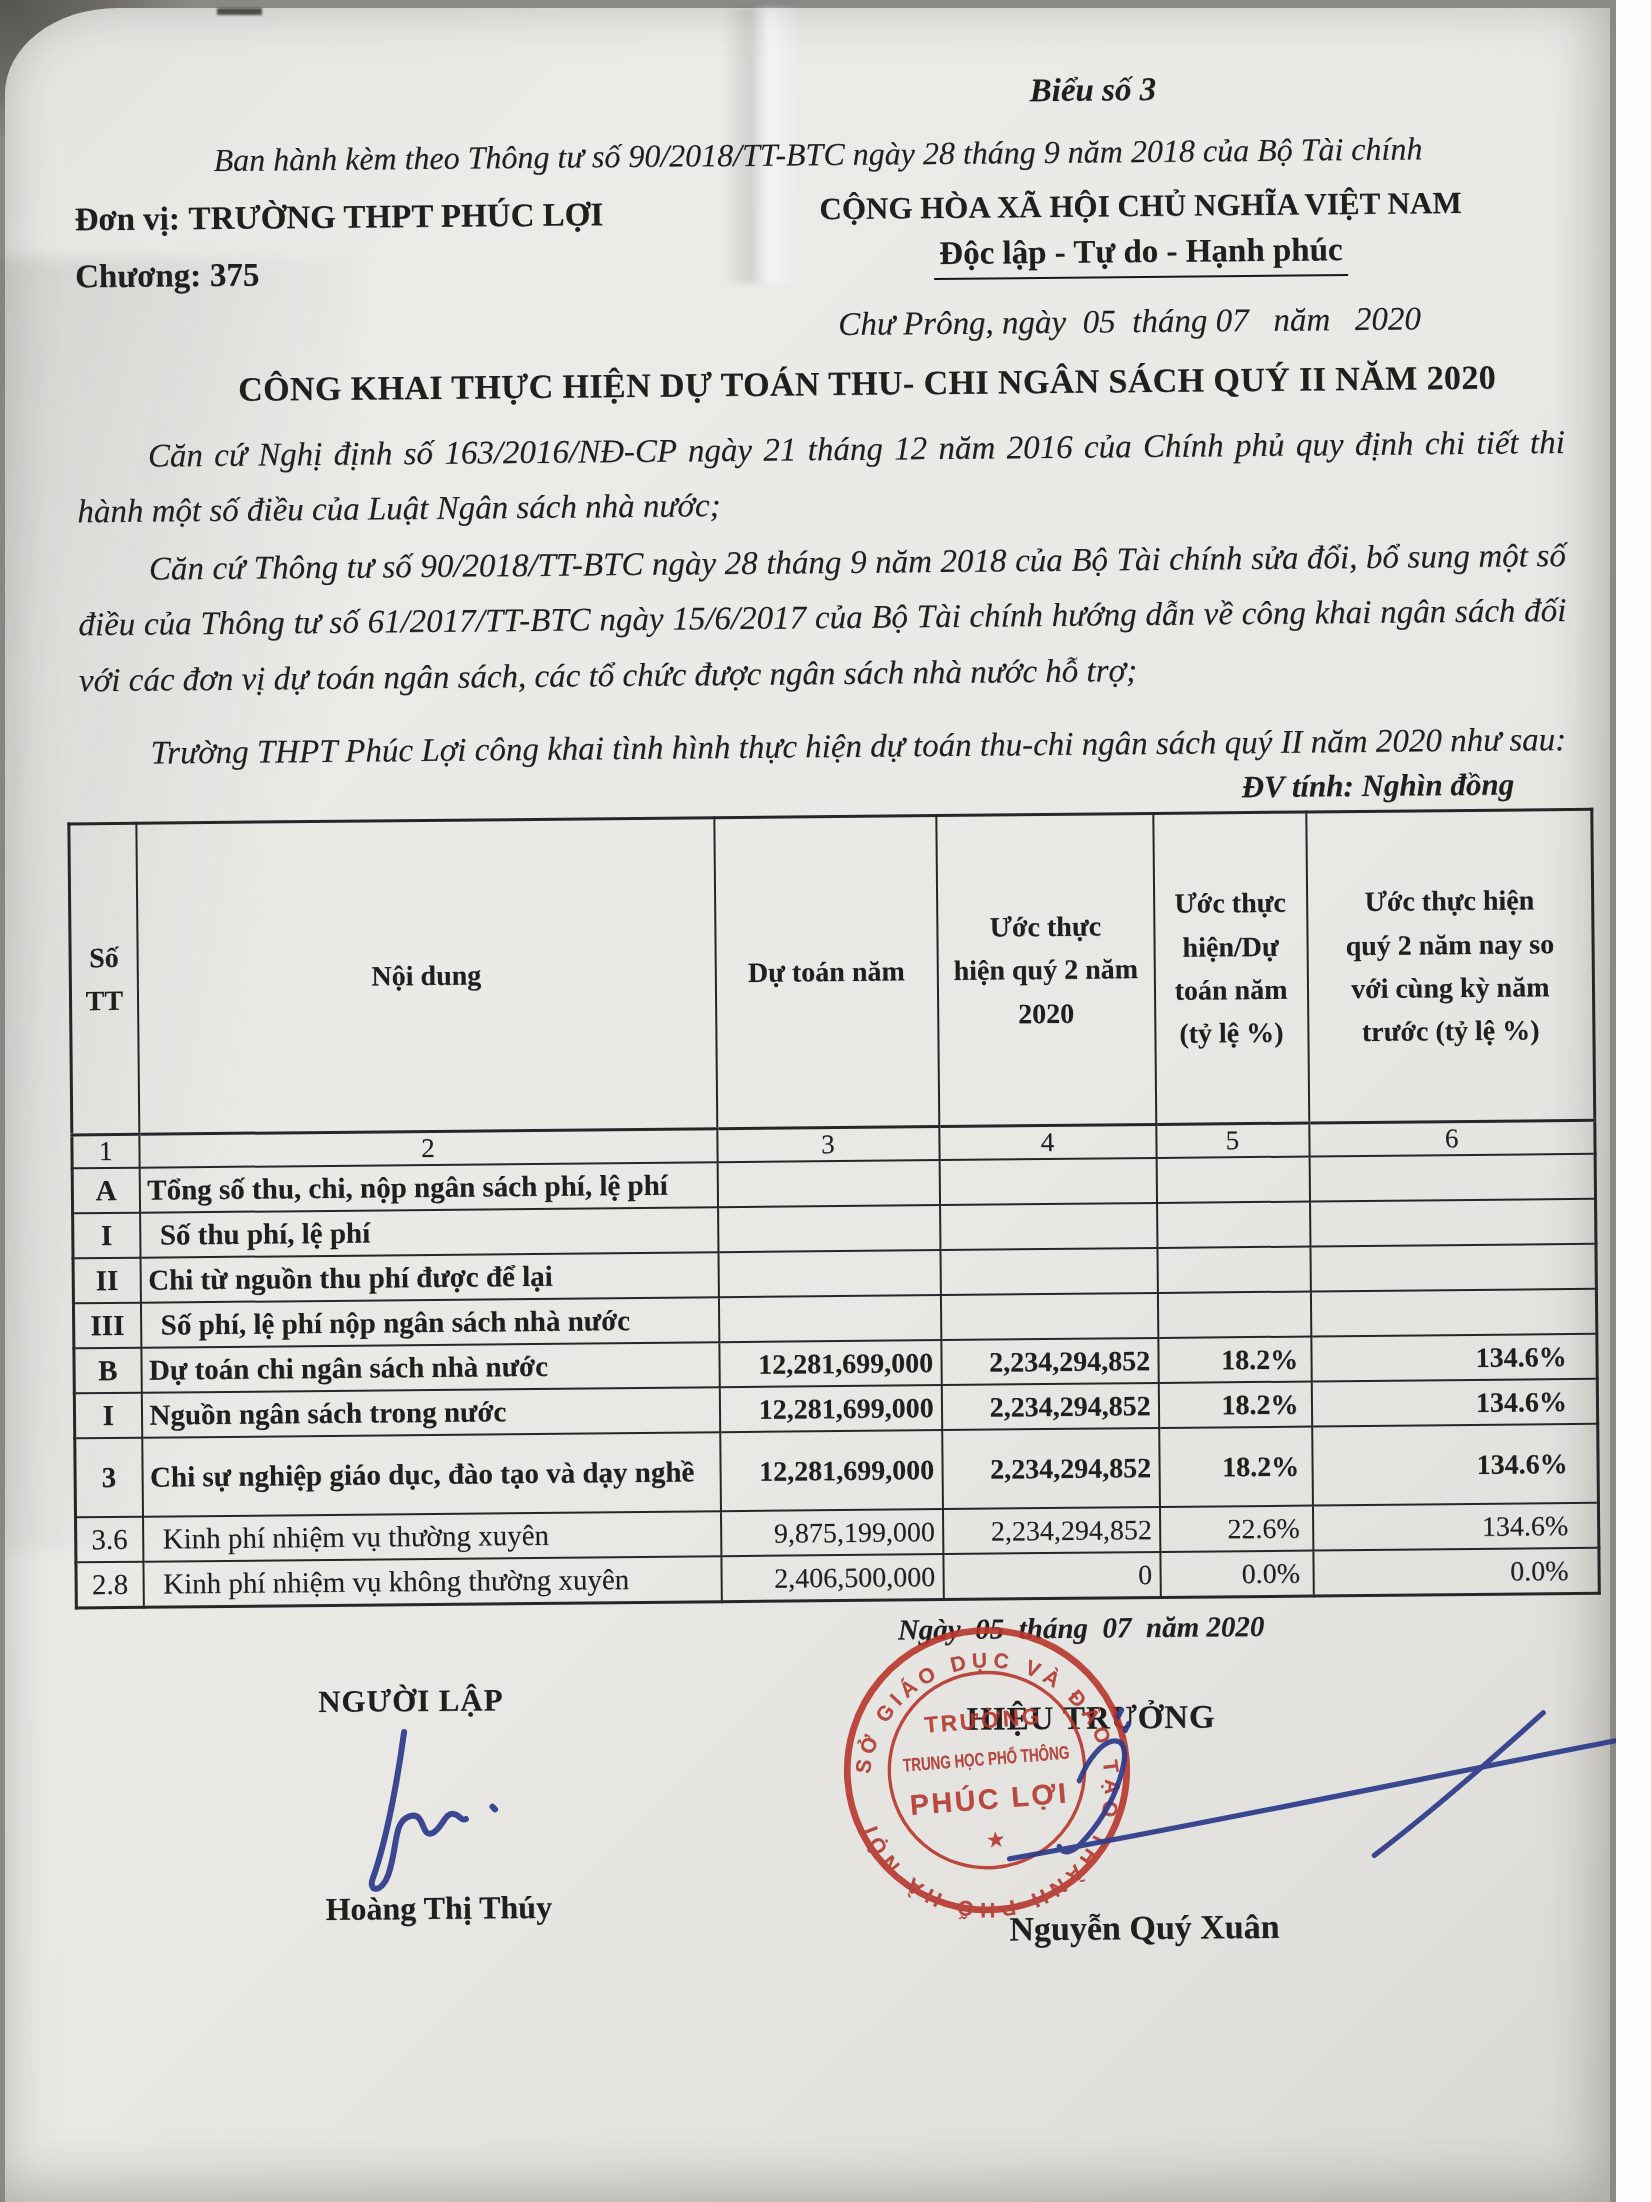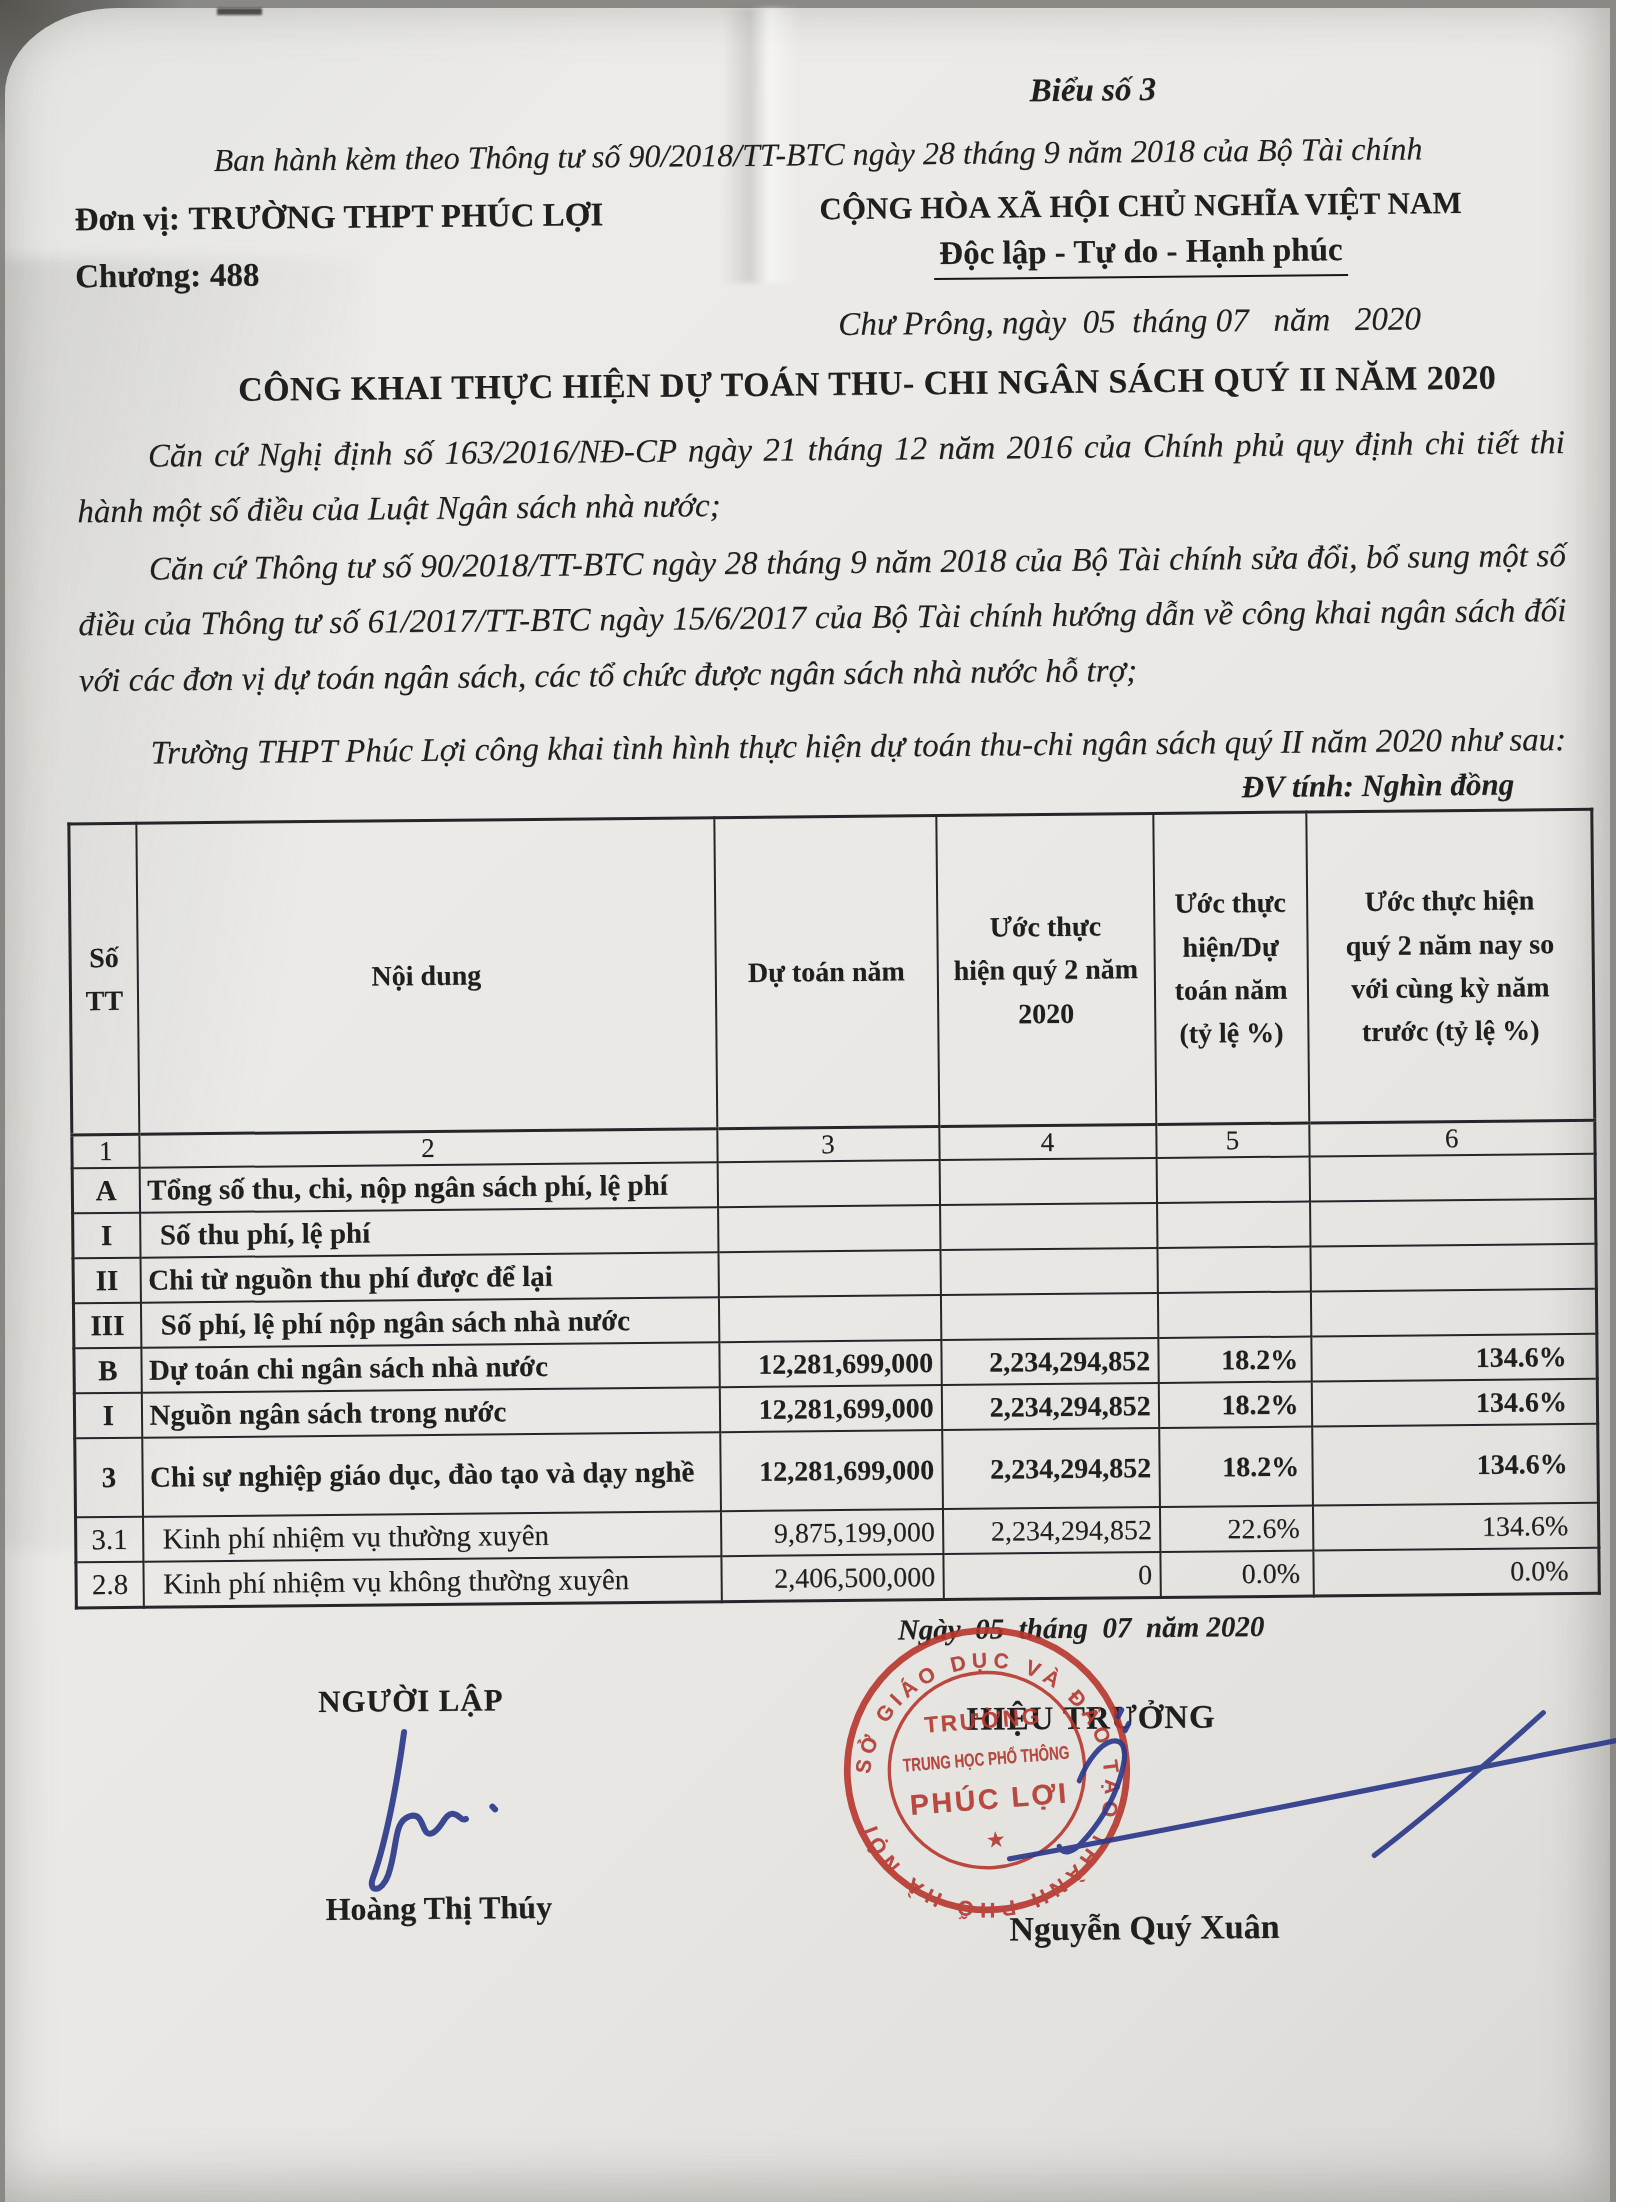--- a/index.html
+++ b/index.html
@@ -77,21 +77,21 @@
 
   <div class="content">
 
     <div class="abs form-no">Biểu số 3</div>
     <div class="abs issuance">Ban hành kèm theo Thông tư số 90/2018/TT-BTC ngày 28 tháng 9 năm 2018 của Bộ Tài chính</div>
 
     <div class="abs unit-line">
       <span>Đơn vị:</span><span>TRƯỜNG THPT PHÚC LỢI</span>
     </div>
     <div class="abs chapter-line">
-      <span>Chương:</span><span>488</span>
+      <span>Chương:</span><span>375</span>
     </div>
 
     <div class="abs motto-block">
       <div class="motto-l1">CỘNG HÒA XÃ HỘI CHỦ NGHĨA VIỆT NAM</div>
       <span class="motto-l2">Độc lập - Tự do - Hạnh phúc</span>
     </div>
 
     <div class="abs place-date">Chư Prông, ngày  05  tháng 07   năm   2020</div>
     <div class="abs doc-title">CÔNG KHAI THỰC HIỆN DỰ TOÁN THU- CHI NGÂN SÁCH QUÝ II NĂM 2020</div>
 
@@ -185,21 +185,21 @@
       </tr>
       <tr class="r bold tall">
         <td class="no">3</td>
         <td class="lbl">Chi sự nghiệp giáo dục, đào tạo và dạy nghề</td>
         <td class="num">12,281,699,000</td>
         <td class="num">2,234,294,852</td>
         <td class="num pc5">18.2%</td>
         <td class="num pc6">134.6%</td>
       </tr>
       <tr class="r">
-        <td class="no">3.1</td>
+        <td class="no">3.6</td>
         <td class="lbl ind">Kinh phí nhiệm vụ thường xuyên</td>
         <td class="num">9,875,199,000</td>
         <td class="num">2,234,294,852</td>
         <td class="num pc5">22.6%</td>
         <td class="num pc6">134.6%</td>
       </tr>
       <tr class="r">
         <td class="no">2.8</td>
         <td class="lbl ind">Kinh phí nhiệm vụ không thường xuyên</td>
         <td class="num">2,406,500,000</td>

